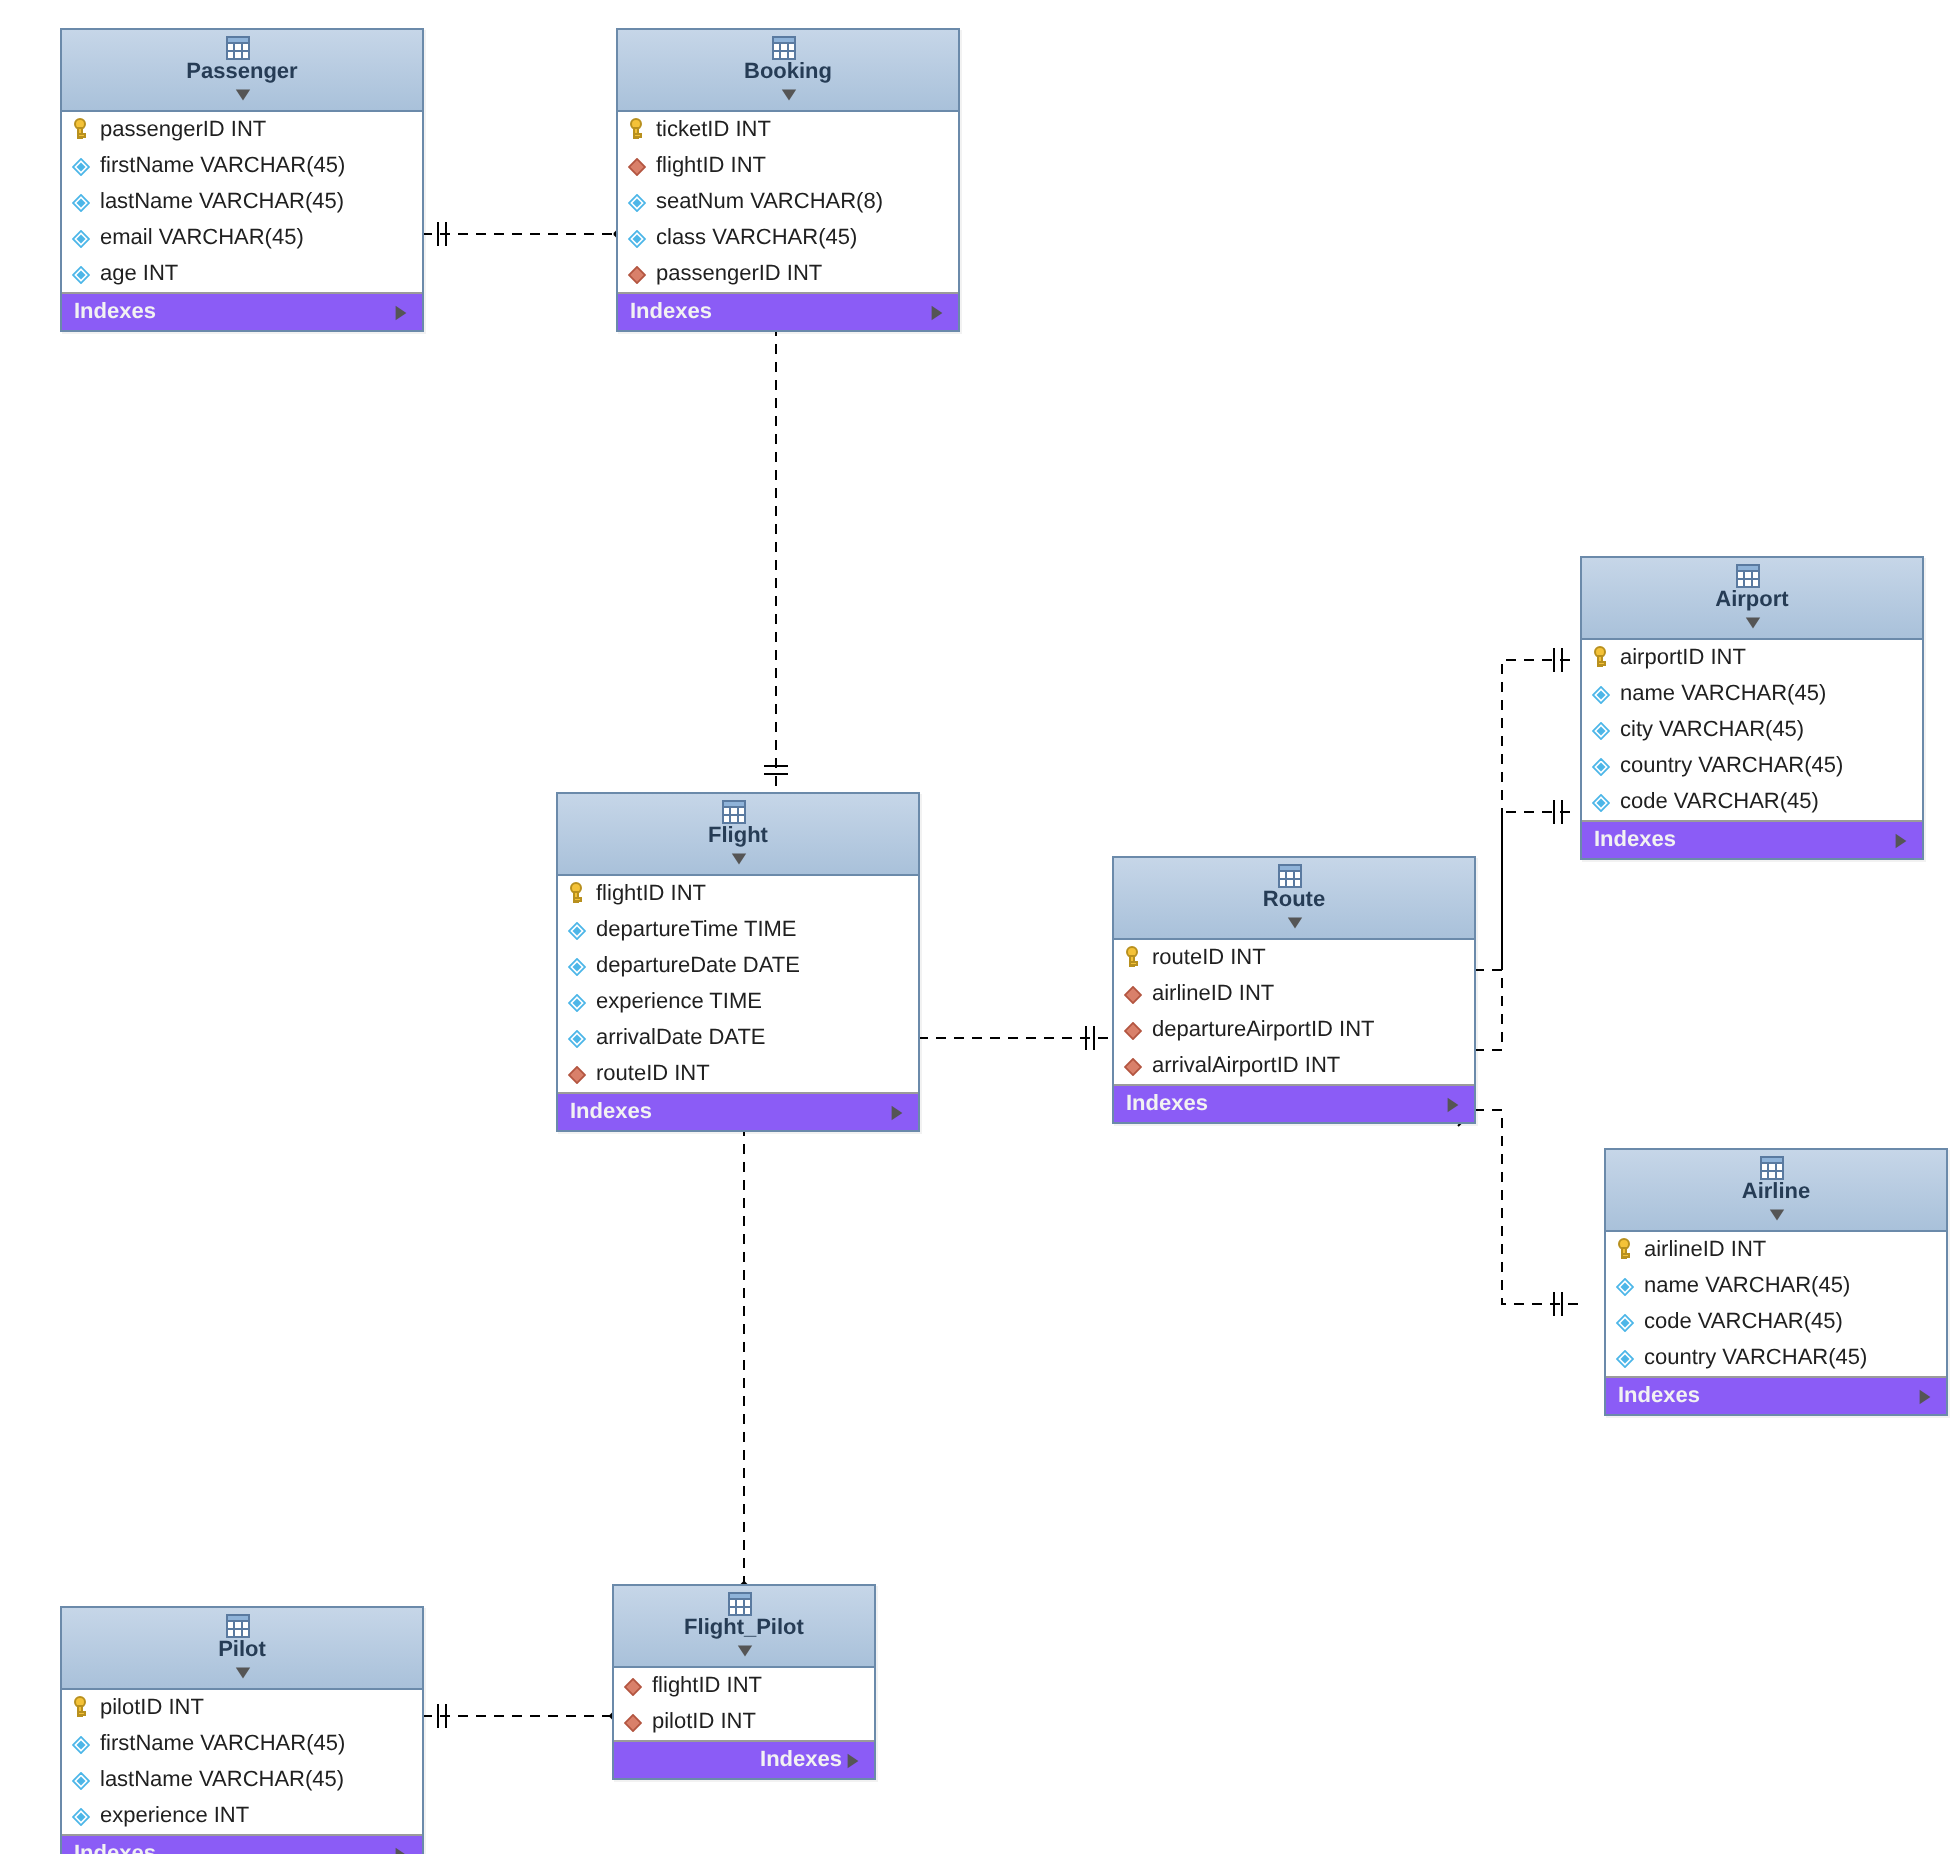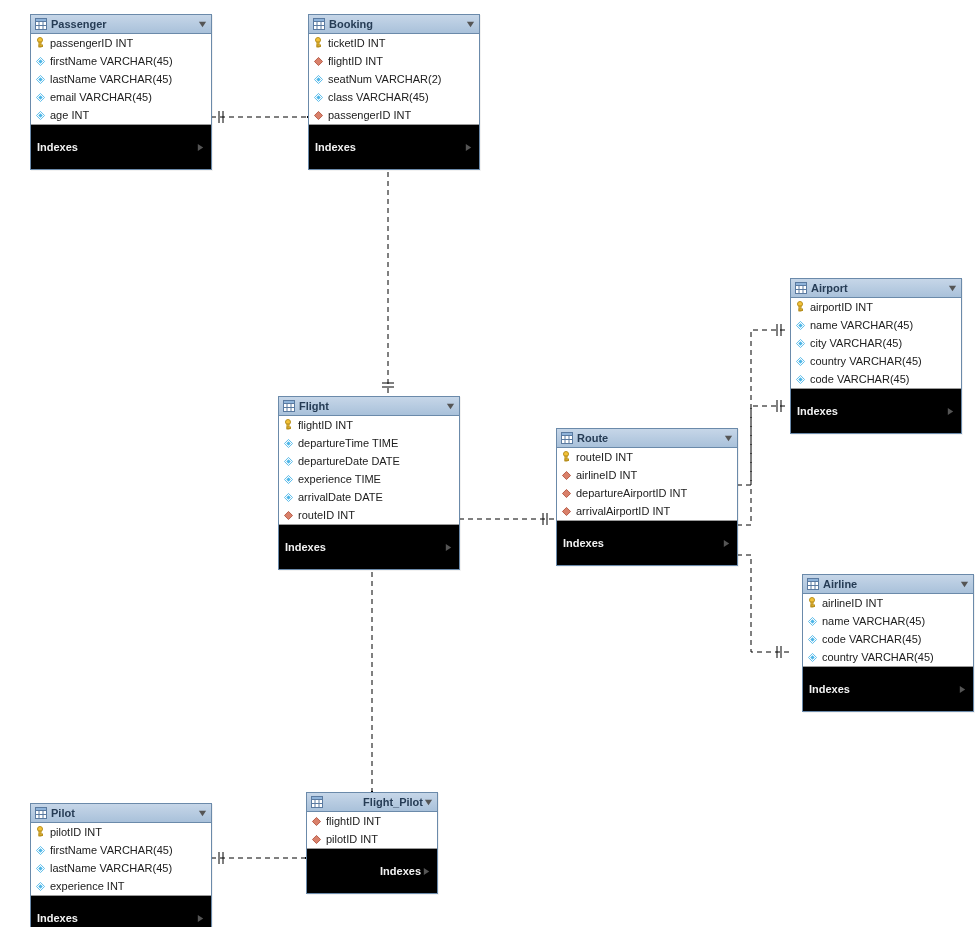--- a/index.html
+++ b/index.html
@@ -25,20 +25,21 @@
     box-shadow: 1px 1px 0 rgba(0,0,0,0.05);
   }
   .entity-header {
     background: linear-gradient(#c6d6e8, #a9c1da);
     border-bottom: 1px solid #6b8aaa;
     display: flex;
     align-items: center;
     padding: 3px 4px;
     font-weight: bold;
     color: #263c55;
+    flex-direction: column;
   }
   .entity-header .table-icon {
     width: 12px; height: 12px; margin-right: 4px;
     display: inline-flex; align-items: center; justify-content: center;
   }
   .entity-header .title { flex: 1; }
   .entity-header .collapse-icon {
     width: 10px; height: 10px; display: inline-flex; align-items: center; justify-content: center;
   }
   .entity-body {
@@ -48,25 +49,25 @@
     display: flex;
     align-items: center;
     padding: 3px 5px;
     gap: 5px;
     color: #202020;
   }
   .col-icon {
     width: 9px; height: 9px; display: inline-flex; align-items: center; justify-content: center;
   }
   .entity-footer {
-    background: #000000;
+    background: #8b5cf6;
     border-top: 1px solid #9b9b9b;
     display: flex;
     align-items: center;
-    padding: 16px 6px;
+    padding: 3px 6px;
     color: #f2f2f2;
     font-weight: bold;
     position: relative;
   }
   .entity-footer .idx-label { flex: 1; }
   .entity-footer .arrow-icon {
     width: 10px; height: 10px; display: inline-flex; align-items: center; justify-content: center;
   }
   svg.connectors {
     position: absolute;
@@ -257,21 +258,21 @@
           </span>
           <span>flightID INT</span>
         </div>
         <div class="col-row">
           <span class="col-icon">
             <svg width="9" height="9" viewBox="0 0 10 10">
               <polygon points="5,0.5 9.5,5 5,9.5 0.5,5" fill="#ffffff" stroke="#4cb6e8"></polygon>
               <polygon points="5,2.5 7.5,5 5,7.5 2.5,5" fill="#4cb6e8"></polygon>
             </svg>
           </span>
-          <span>seatNum VARCHAR(2)</span>
+          <span>seatNum VARCHAR(8)</span>
         </div>
         <div class="col-row">
           <span class="col-icon">
             <svg width="9" height="9" viewBox="0 0 10 10">
               <polygon points="5,0.5 9.5,5 5,9.5 0.5,5" fill="#ffffff" stroke="#4cb6e8"></polygon>
               <polygon points="5,2.5 7.5,5 5,7.5 2.5,5" fill="#4cb6e8"></polygon>
             </svg>
           </span>
           <span>class VARCHAR(45)</span>
         </div>

